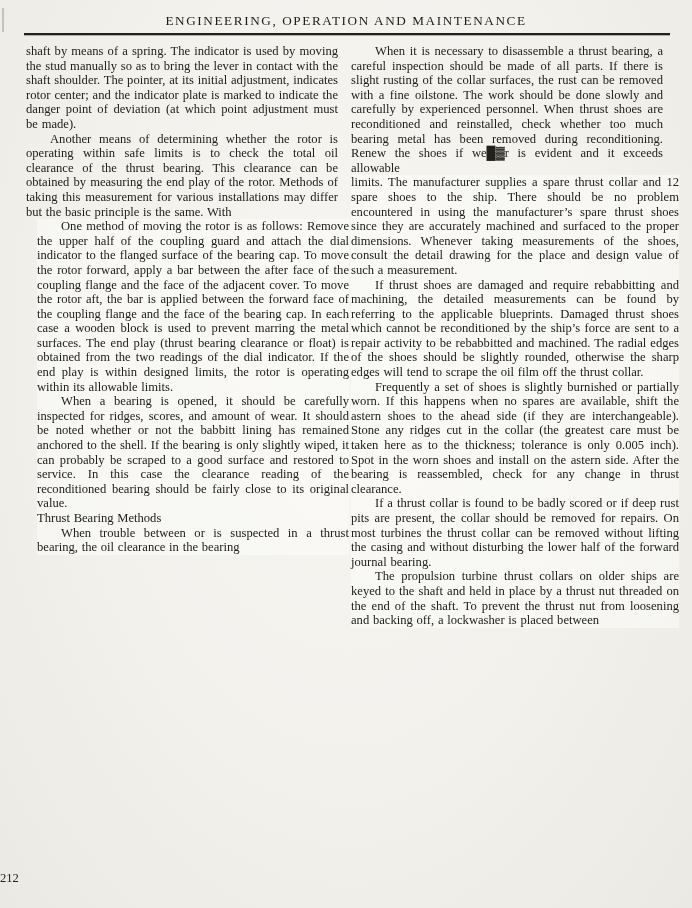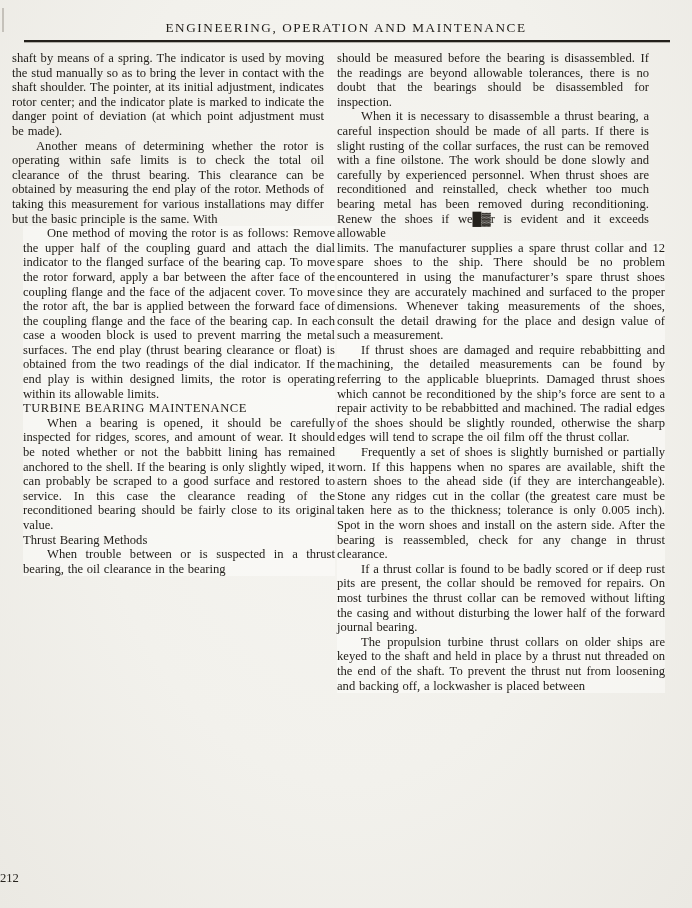--- a/index.html
+++ b/index.html
@@ -11,35 +11,35 @@
   }
   .page {
     position:relative; width:692px; height:908px; overflow:hidden;
     background: radial-gradient(ellipse at 50% 38%, #f6f5f1 0%, #f2f1ec 55%, #ebe9e3 100%);
   }
   .edge-mark {
     position:absolute; left:2px; top:8px; width:2px; height:24px;
     background:#a49f95; opacity:.55;
   }
   .header-title {
-    padding-top:20px;
+    padding-top:13px;
     text-align:center;
     font-size:13.2px;
     letter-spacing:1.6px;
     white-space:nowrap;
     color:#1f1c18;
   }
   .header-rule {
     height:2px; background:#23201b;
     margin:4px 22px 0 24px;
     box-shadow:0 1px 0 rgba(60,55,45,0.35);
   }
   .columns {
     display:flex; gap:13px;
-    padding:9px 24px 0 12px;
+    padding:9px 24px 0 26px;
     box-sizing:border-box;
   }
   .col {
     width:312px; flex:0 0 312px;
     font-size:12.6px; line-height:14.6px;
     text-align:justify;
     word-spacing:0.6px;
   }
   .col p { margin:0; }
   .col p.first-indent { text-indent:24px; }
@@ -67,27 +67,25 @@
 
   <div class="header-title">ENGINEERING, OPERATION AND MAINTENANCE</div>
 
   <div class="header-rule"></div>
 
   <div class="columns">
     <div class="col left">
         <p class="">shaft by means of a spring. The indicator is used by moving the stud manually so as to bring the lever in contact with the shaft shoulder. The pointer, at its initial adjustment, indicates rotor center; and the indicator plate is marked to indicate the danger point of deviation (at which point adjustment must be made).</p>
         <p class="first-indent">Another means of determining whether the rotor is operating within safe limits is to check the total oil clearance of the thrust bearing. This clearance can be obtained by measuring the end play of the rotor. Methods of taking this measurement for various installations may differ but the basic principle is the same. With</p>
         <p class="shifted first-indent">One method of moving the rotor is as follows: Remove the upper half of the coupling guard and attach the dial indicator to the flanged surface of the bearing cap. To move the rotor forward, apply a bar between the after face of the coupling flange and the face of the adjacent cover. To move the rotor aft, the bar is applied between the forward face of the coupling flange and the face of the bearing cap. In each case a wooden block is used to prevent marring the metal surfaces. The end play (thrust bearing clearance or float) is obtained from the two readings of the dial indicator. If the end play is within designed limits, the rotor is operating within its allowable limits.</p>
-        <p class="heading shifted">TURBINE BEARING MAINTENANCE</p>
         <p class="shifted first-indent">When a bearing is opened, it should be carefully inspected for ridges, scores, and amount of wear. It should be noted whether or not the babbitt lining has remained anchored to the shell. If the bearing is only slightly wiped, it can probably be scraped to a good surface and restored to service. In this case the clearance reading of the reconditioned bearing should be fairly close to its original value.</p>
         <p class="subheading shifted">Thrust Bearing Methods</p>
         <p class="shifted first-indent">When trouble between or is suspected in a thrust bearing, the oil clearance in the bearing</p>
       </div>
     <div class="col right">
-        <p class="">should be measured before the bearing is disassembled. If the readings are beyond allowable tolerances, there is no doubt that the bearings should be disassembled for inspection.</p>
         <p class="first-indent">When it is necessary to disassemble a thrust bearing, a careful inspection should be made of all parts. If there is slight rusting of the collar surfaces, the rust can be removed with a fine oilstone. The work should be done slowly and carefully by experienced personnel. When thrust shoes are reconditioned and reinstalled, check whether too much bearing metal has been removed during reconditioning. Renew the shoes if we█▓r is evident and it exceeds allowable</p>
         <p class="shifted ">limits. The manufacturer supplies a spare thrust collar and 12 spare shoes to the ship. There should be no problem encountered in using the manufacturer’s spare thrust shoes since they are accurately machined and surfaced to the proper dimensions. Whenever taking measurements of the shoes, consult the detail drawing for the place and design value of such a measurement.</p>
         <p class="shifted first-indent">If thrust shoes are damaged and require rebabbitting and machining, the detailed measurements can be found by referring to the applicable blueprints. Damaged thrust shoes which cannot be reconditioned by the ship’s force are sent to a repair activity to be rebabbitted and machined. The radial edges of the shoes should be slightly rounded, otherwise the sharp edges will tend to scrape the oil film off the thrust collar.</p>
         <p class="shifted first-indent">Frequently a set of shoes is slightly burnished or partially worn. If this happens when no spares are available, shift the astern shoes to the ahead side (if they are interchangeable). Stone any ridges cut in the collar (the greatest care must be taken here as to the thickness; tolerance is only 0.005 inch). Spot in the worn shoes and install on the astern side. After the bearing is reassembled, check for any change in thrust clearance.</p>
         <p class="shifted first-indent">If a thrust collar is found to be badly scored or if deep rust pits are present, the collar should be removed for repairs. On most turbines the thrust collar can be removed without lifting the casing and without disturbing the lower half of the forward journal bearing.</p>
         <p class="shifted first-indent">The propulsion turbine thrust collars on older ships are keyed to the shaft and held in place by a thrust nut threaded on the end of the shaft. To prevent the thrust nut from loosening and backing off, a lockwasher is placed between</p>
       </div>
   </div>
 
   <div class="footer">212</div>

